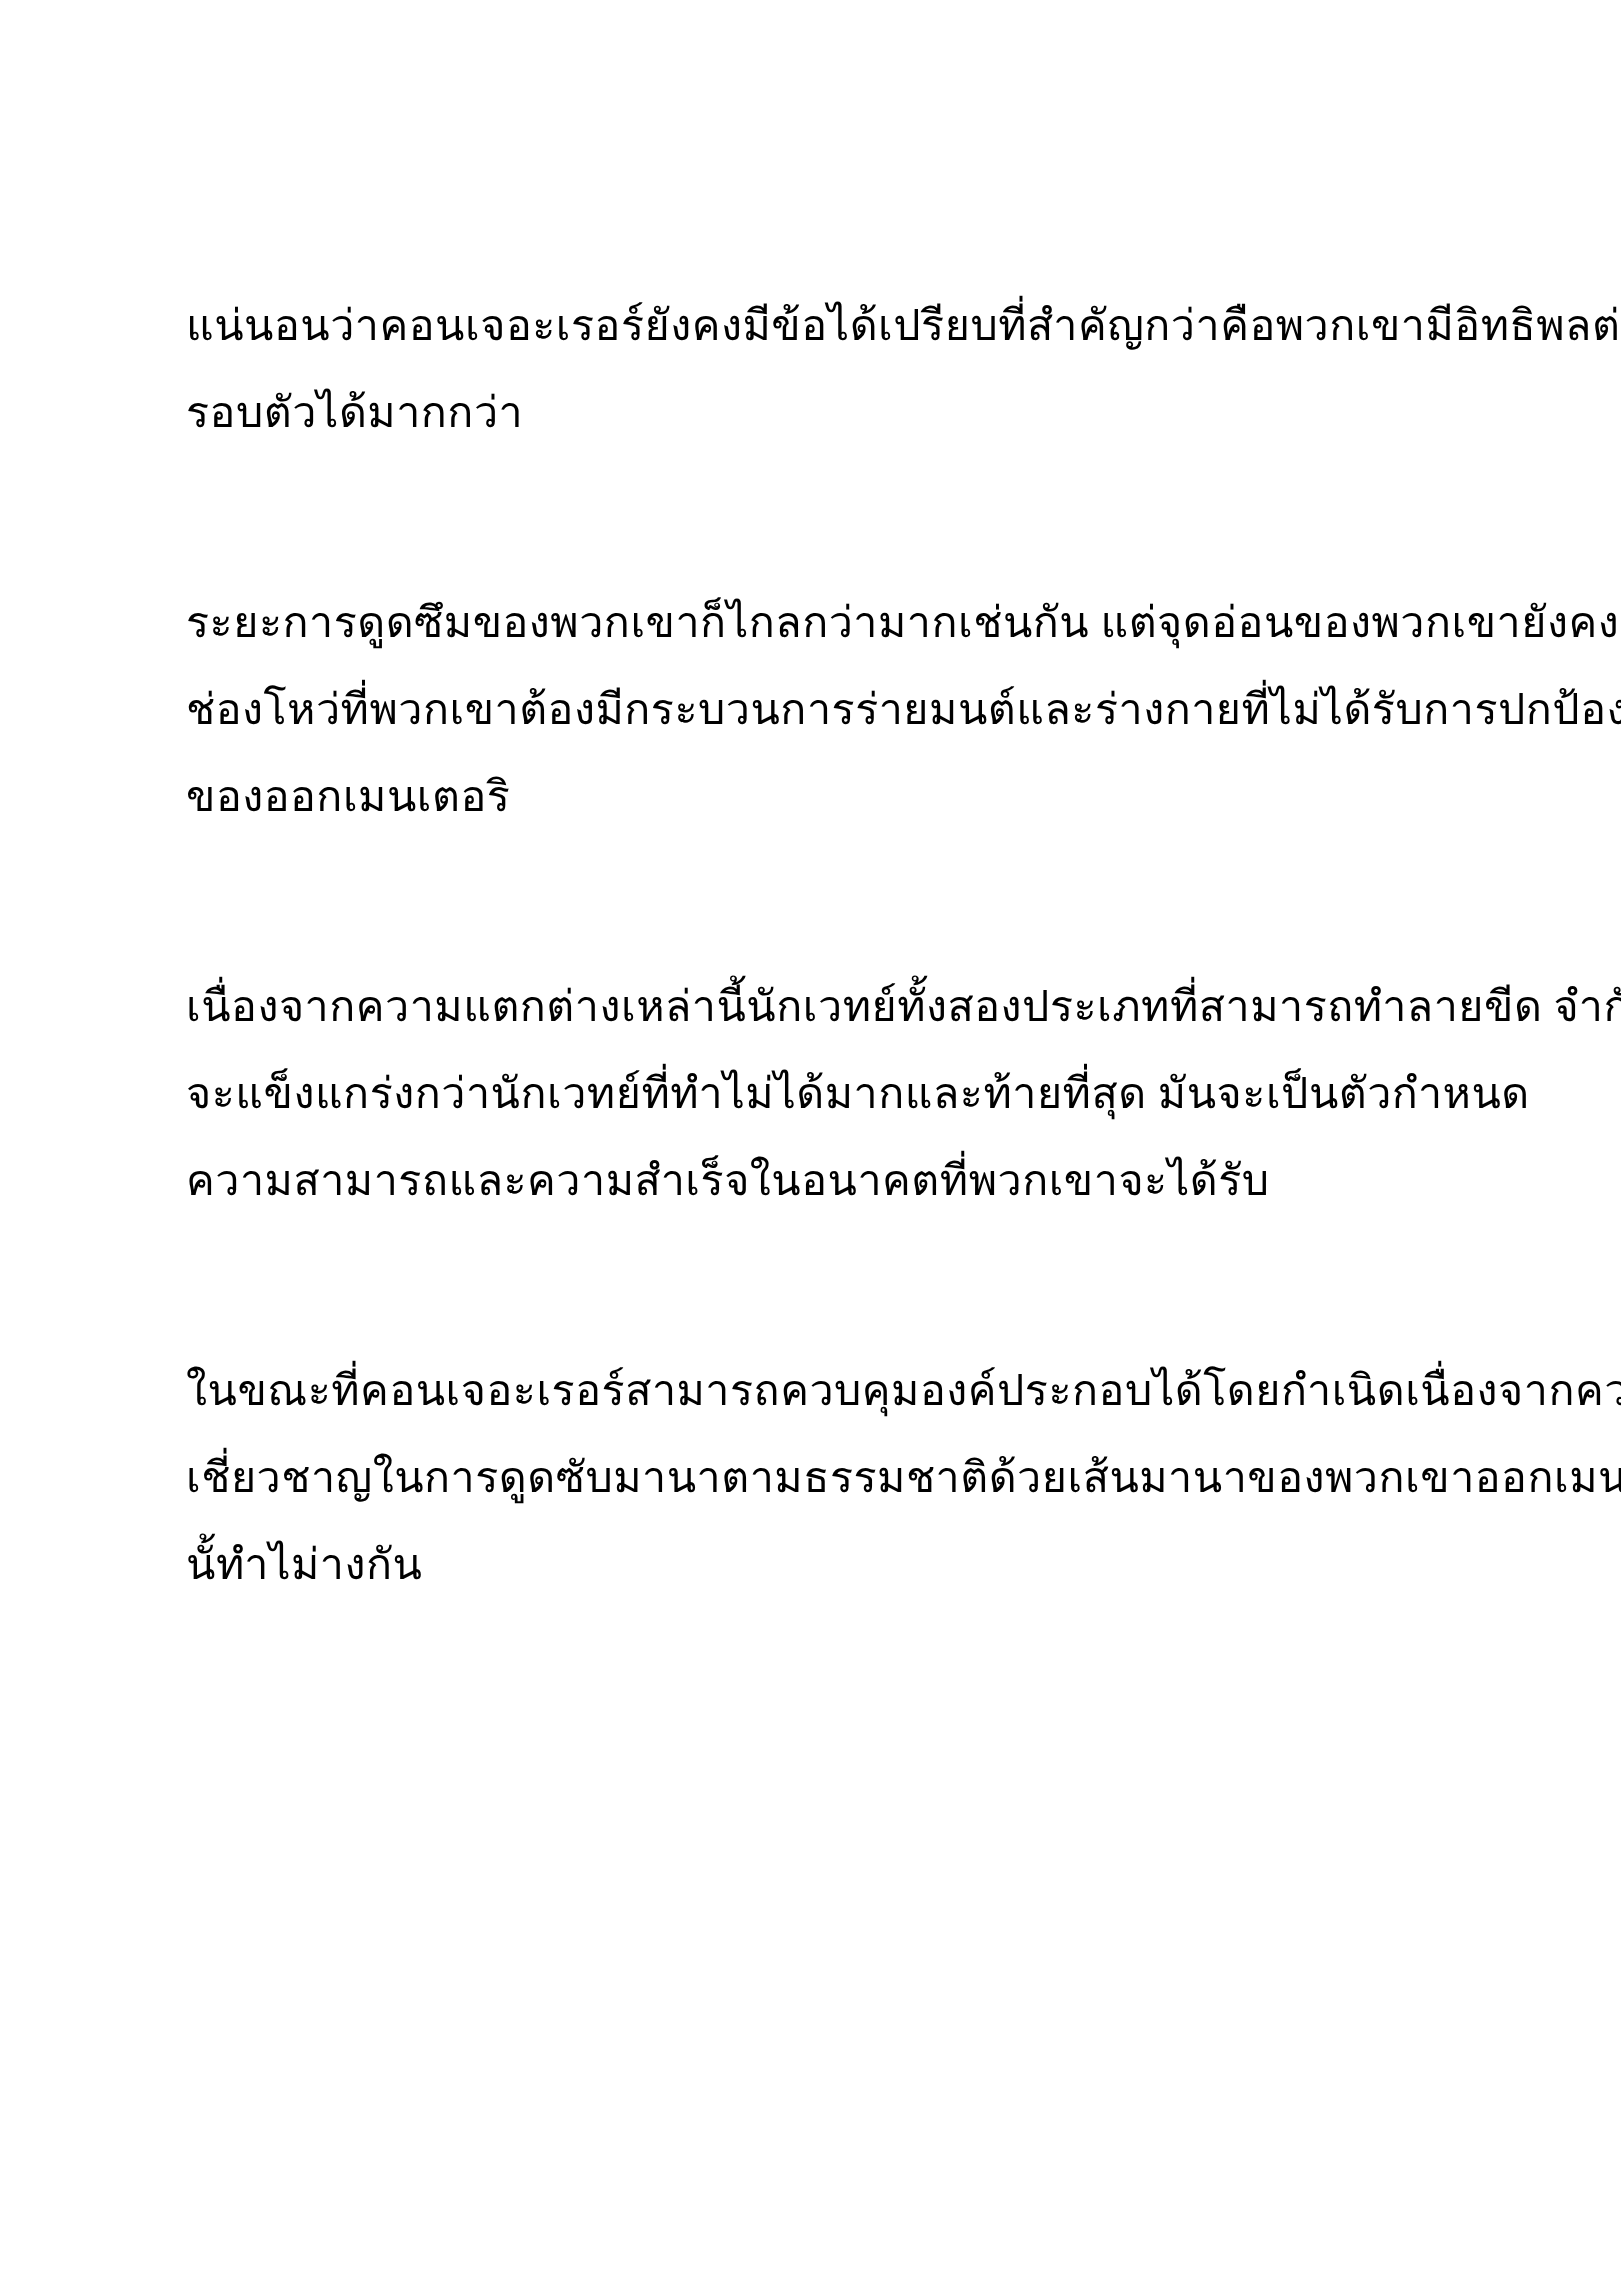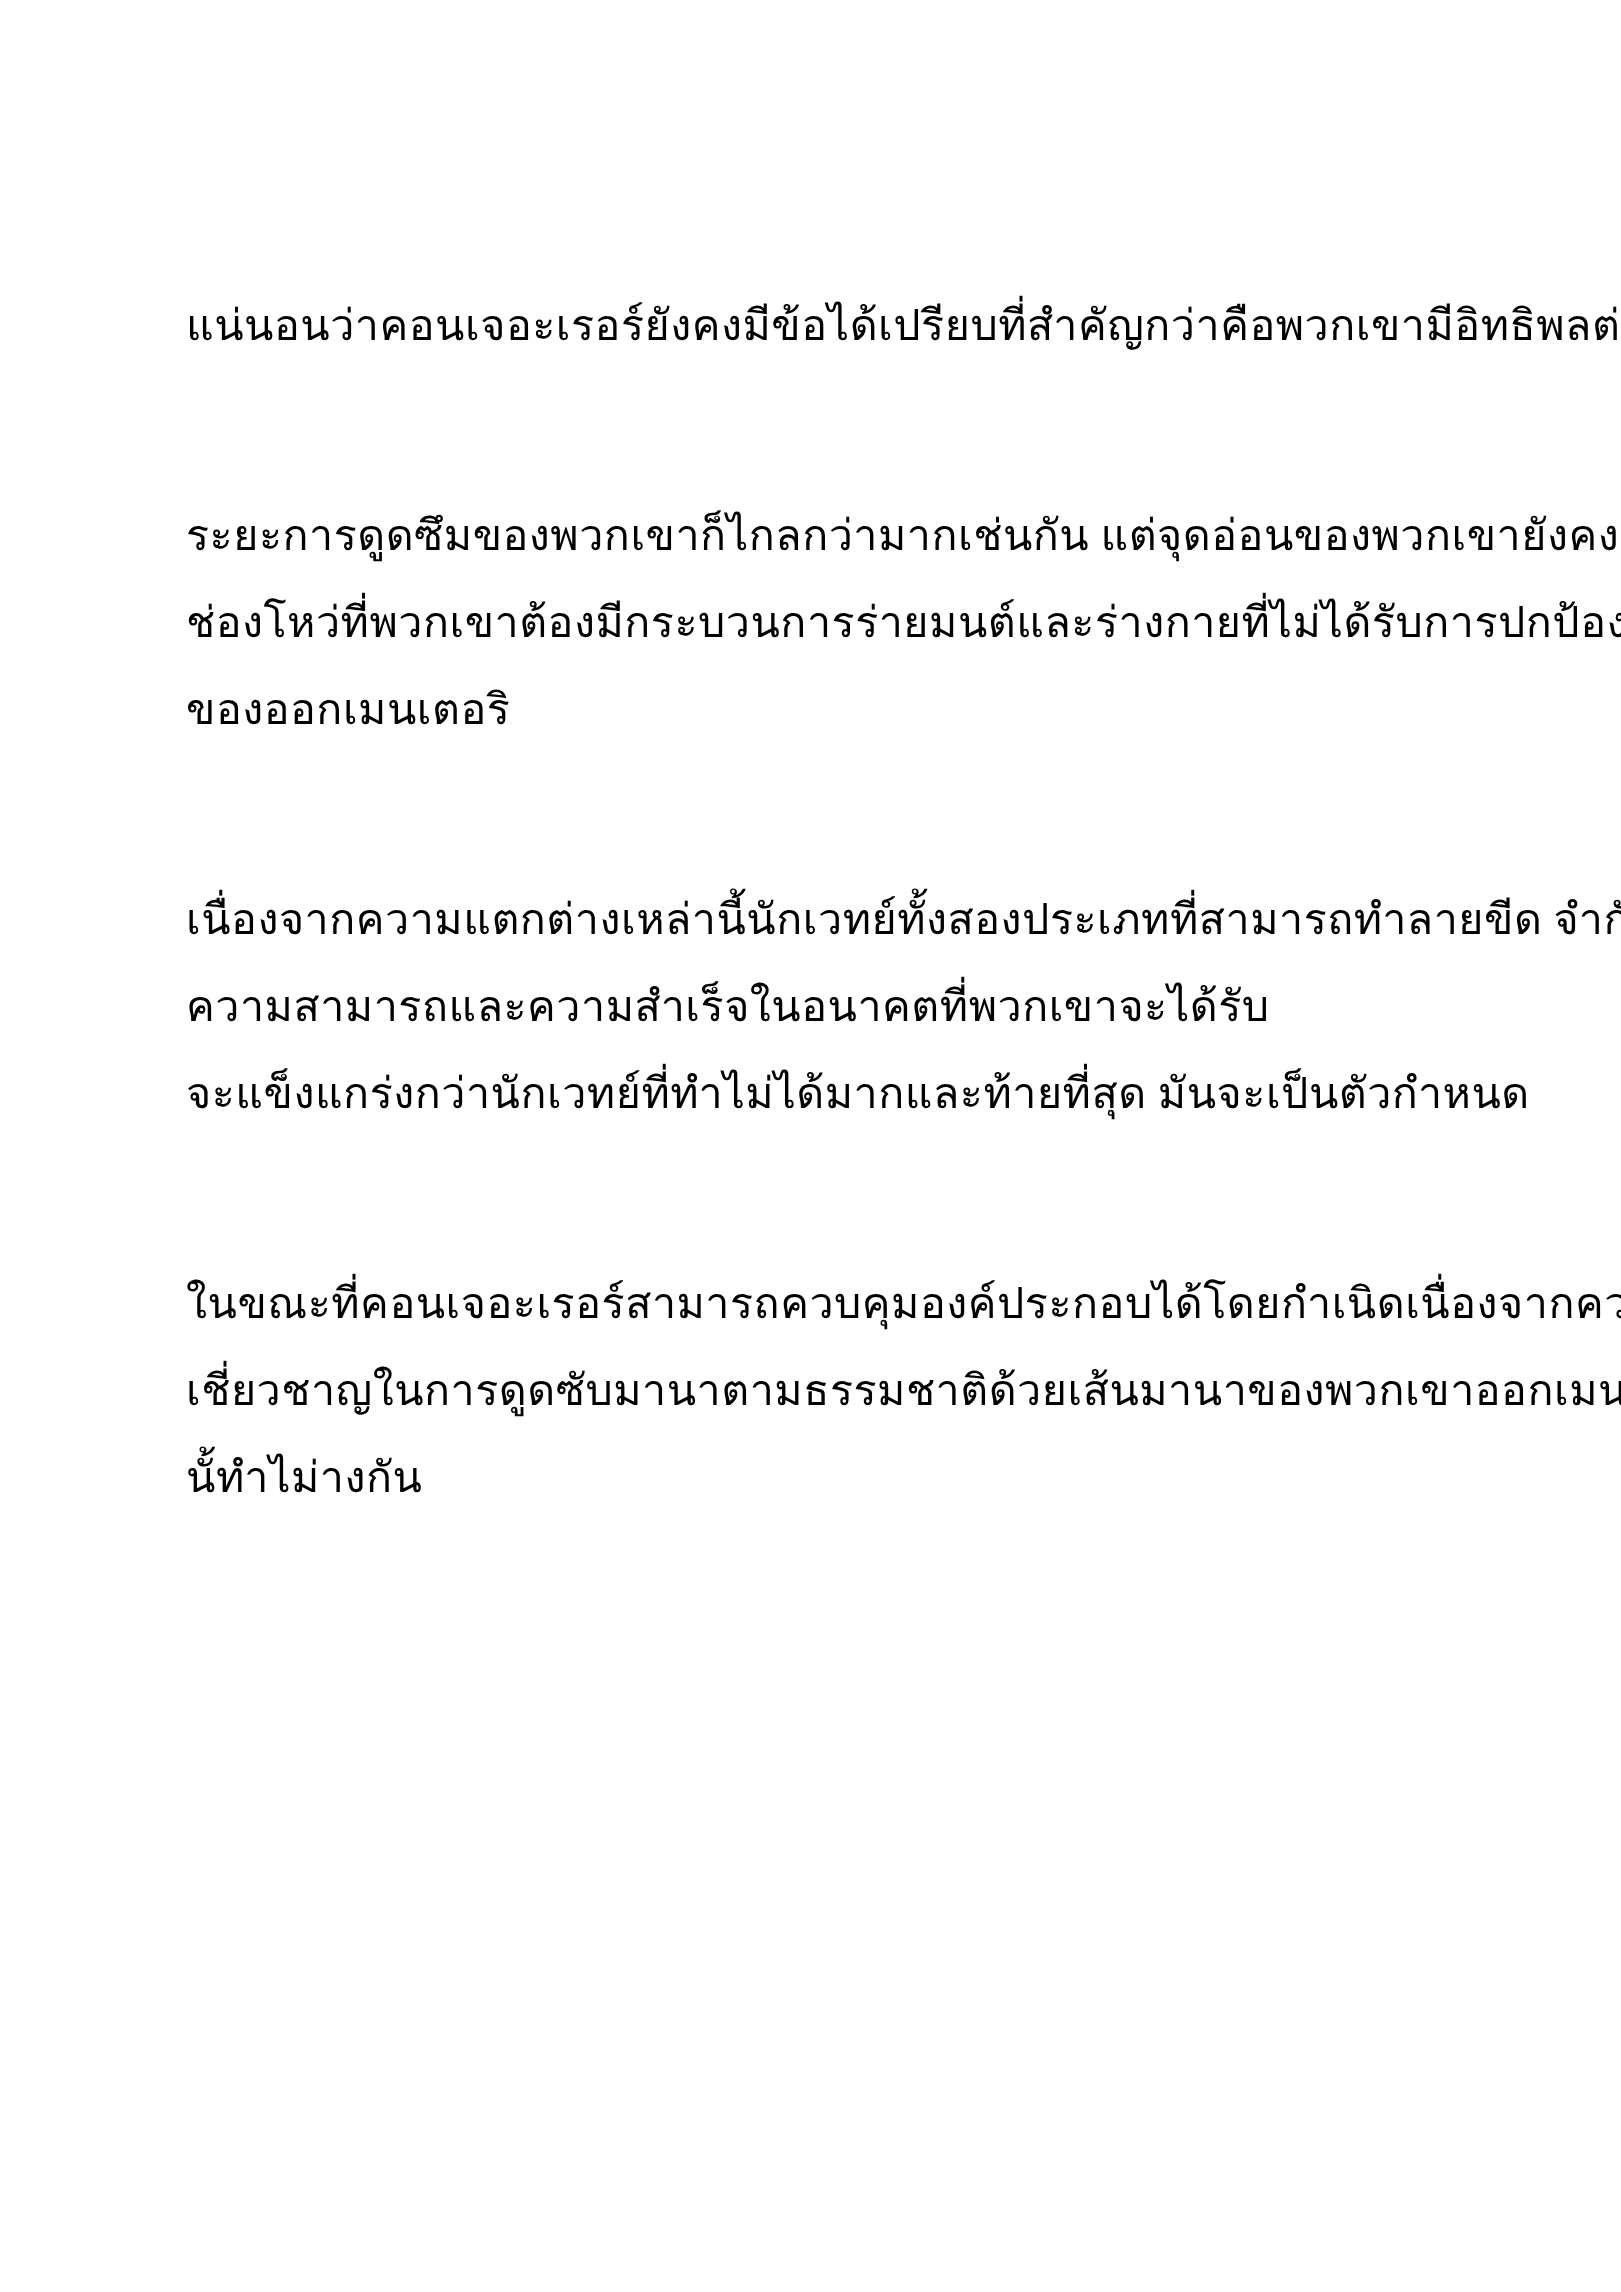--- a/index.html
+++ b/index.html
@@ -36,32 +36,33 @@
     letter-spacing: 0.5px;
   }
 </style>
 </head>
 <body>
 
 <div class="page">
 
   <div class="paragraph">
     <div class="text-line">แน่นอนว่าคอนเจอะเรอร์ยังคงมีข้อได้เปรียบที่สำคัญกว่าคือพวกเขามีอิทธิพลต่อสิ่ง</div>
+    <div class="text-line">รอบตัวได้มากกว่า</div>
   </div>
 
   <div class="paragraph">
     <div class="text-line">ระยะการดูดซึมของพวกเขาก็ไกลกว่ามากเช่นกัน แต่จุดอ่อนของพวกเขายังคงเป็น</div>
     <div class="text-line">ช่องโหว่ที่พวกเขาต้องมีกระบวนการร่ายมนต์และร่างกายที่ไม่ได้รับการปกป้องโดย</div>
     <div class="text-line">ของออกเมนเตอริ</div>
   </div>
 
   <div class="paragraph">
     <div class="text-line">เนื่องจากความแตกต่างเหล่านี้นักเวทย์ทั้งสองประเภทที่สามารถทำลายขีด จำกัดได้</div>
+    <div class="text-line">จะแข็งแกร่งกว่านักเวทย์ที่ทำไม่ได้มากและท้ายที่สุด มันจะเป็นตัวกำหนด</div>
     <div class="text-line">ความสามารถและความสำเร็จในอนาคตที่พวกเขาจะได้รับ</div>
-    <div class="text-line">จะแข็งแกร่งกว่านักเวทย์ที่ทำไม่ได้มากและท้ายที่สุด มันจะเป็นตัวกำหนด</div>
   </div>
 
   <div class="paragraph">
     <div class="text-line">ในขณะที่คอนเจอะเรอร์สามารถควบคุมองค์ประกอบได้โดยกำเนิดเนื่องจากความ</div>
     <div class="text-line">เชี่ยวชาญในการดูดซับมานาตามธรรมชาติด้วยเส้นมานาของพวกเขาออกเมนเตอร์</div>
     <div class="text-line">นั้ทำไม่างกัน</div>
   </div>
 
 
 </div>

